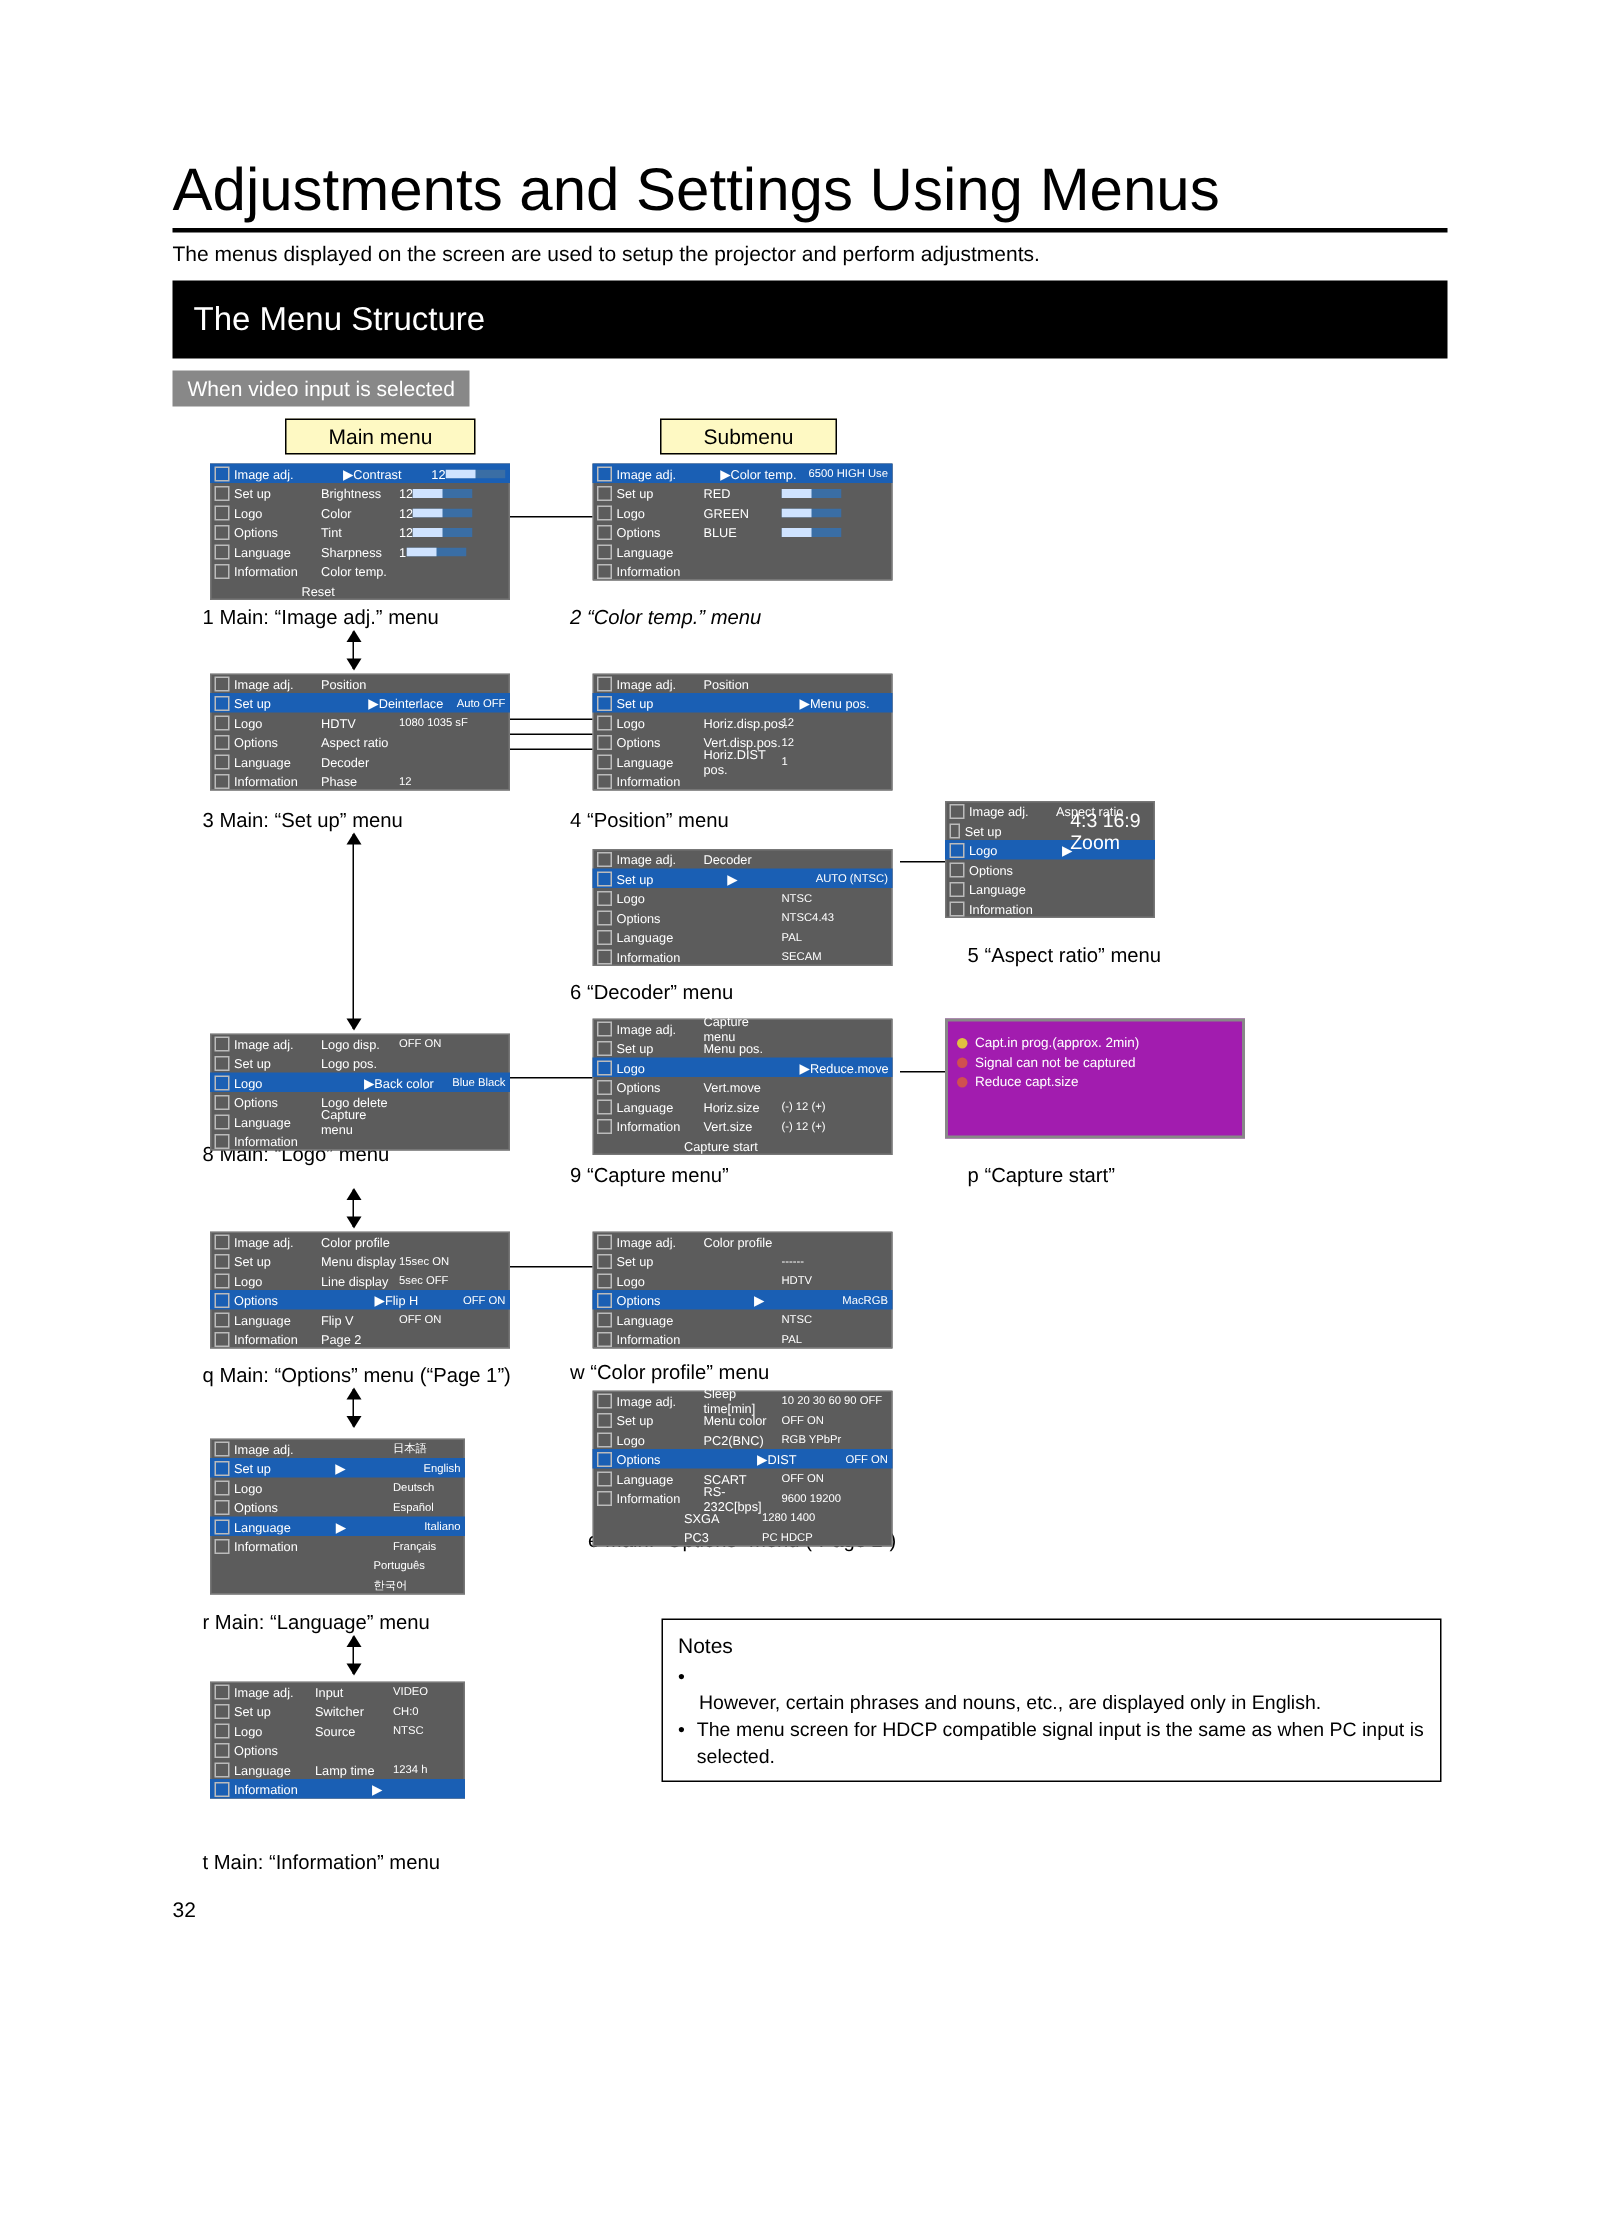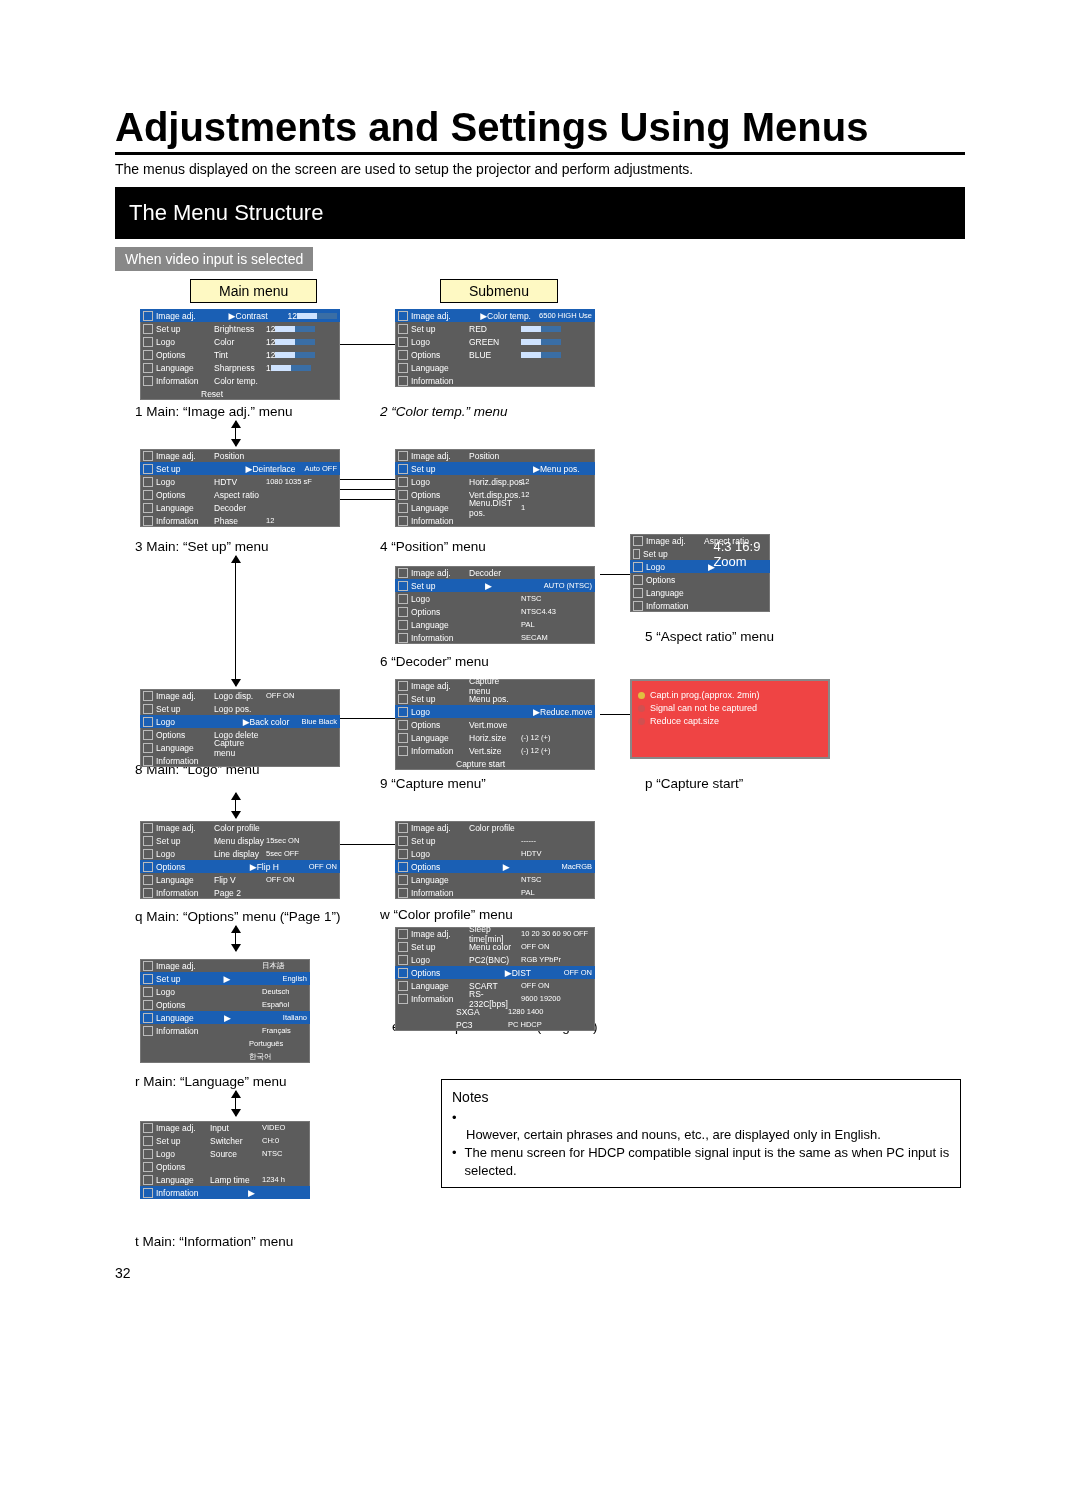--- a/index.html
+++ b/index.html
@@ -1,19 +1,19 @@
 <!DOCTYPE html>
 <html><head>
 <meta charset="utf-8">
 <style>
   * { margin:0; padding:0; box-sizing:border-box; }
   body { background:#fff; font-family:Arial,Helvetica,sans-serif; color:#000;
          width:1080px; height:1485px; position:relative; }
   .page { position:absolute; left:115px; top:105px; width:850px; }
-  .h1 { font-size:40px; font-weight:700; border-bottom:3px solid #000; padding-bottom:2px; margin-bottom:6px;}
+  .h1 { font-size:40px; font-weight:400; border-bottom:3px solid #000; padding-bottom:2px; margin-bottom:6px;}
   .intro { font-size:14px; margin-bottom:10px; }
   .bar { background:#000; color:#fff; font-size:22px; padding:13px 14px; margin-bottom:8px;}
   .sub { font-size:14px; margin-bottom:6px;}
   .tab { background:#888; color:#fff; font-size:14px; padding:4px 10px; display:inline-block; margin-bottom:8px;}
   .canvas { position:relative; width:850px; height:1060px; }
   .label-box { position:absolute; border:1px solid #000; font-size:14px; background:#fef9c3;
                padding:3px 28px; }
   .cap { position:absolute; font-size:13.5px; white-space:nowrap; }
   .arrow-v { position:absolute; width:0; border-left:1.5px solid #000; }
   .arrow-v:before, .arrow-v:after{content:"";position:absolute;left:-5px;width:0;height:0;
@@ -31,21 +31,21 @@
   .menu.small{width:140px;}
   .menu .row{display:flex; align-items:center; height:13px; padding:0 3px;}
   .menu .sel{background:#1a5fb4;}
   .menu .tri{margin-left:auto; font-size:9px; padding-left:4px;}
   .menu .ico{display:inline-block;width:10px;height:10px;border:1px solid #bbb;margin-right:3px;font-size:7px;line-height:8px;text-align:center;}
   .menu .left{display:inline-block;width:58px;overflow:hidden;}
   .menu .mid{display:inline-block;width:52px;}
   .menu.slim .left{width:54px;}
   svg.barval{height:6px;}
 
-  .dlg{position:absolute;background:#ef4444;border:2px solid #888;color:#fff;font-size:9px;
+  .dlg{position:absolute;background:#a21caf;border:2px solid #888;color:#fff;font-size:9px;
        width:200px;height:80px;padding:6px;}
   .dlg .d{display:flex;align-items:center;margin:3px 0;}
   .dlg .dot{width:7px;height:7px;border-radius:50%;margin-right:5px;}
 </style>
 </head>
 <body>
 
 <div class="page">
   <div class="h1">Adjustments and Settings Using Menus</div>
   <div class="intro">The menus displayed on the screen are used to setup the projector and perform adjustments.</div>
@@ -267,21 +267,21 @@
         </div>
         <div class="row">
           <span class="ico"></span>
           <span class="left">Options</span>
           <span class="mid">Vert.disp.pos.</span>
           <span style="font-size:7.5px;">12</span>
         </div>
         <div class="row">
           <span class="ico"></span>
           <span class="left">Language</span>
-          <span class="mid">Menu.DIST pos.</span>
+          <span class="mid">Horiz.DIST pos.</span>
           <span style="font-size:7.5px;">1</span>
         </div>
         <div class="row">
           <span class="ico"></span>
           <span class="left">Information</span>
           <span class="mid"></span>
           <span style="font-size:7.5px;"></span>
         </div>
       </div>
     <div class="menu small" style="left:515px;top:255px;">

